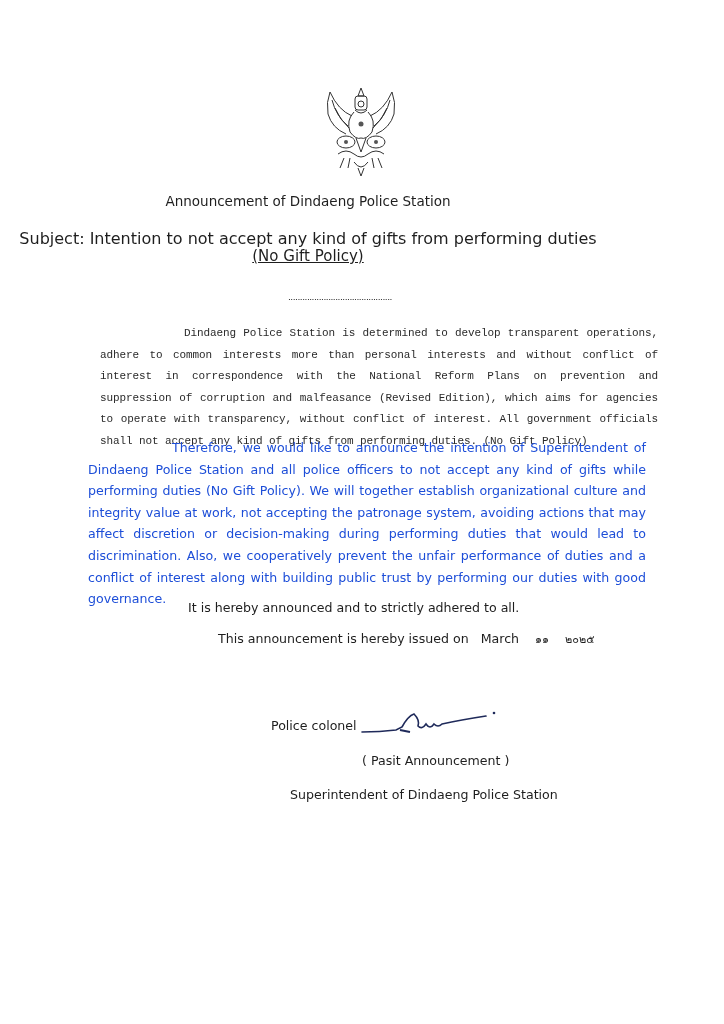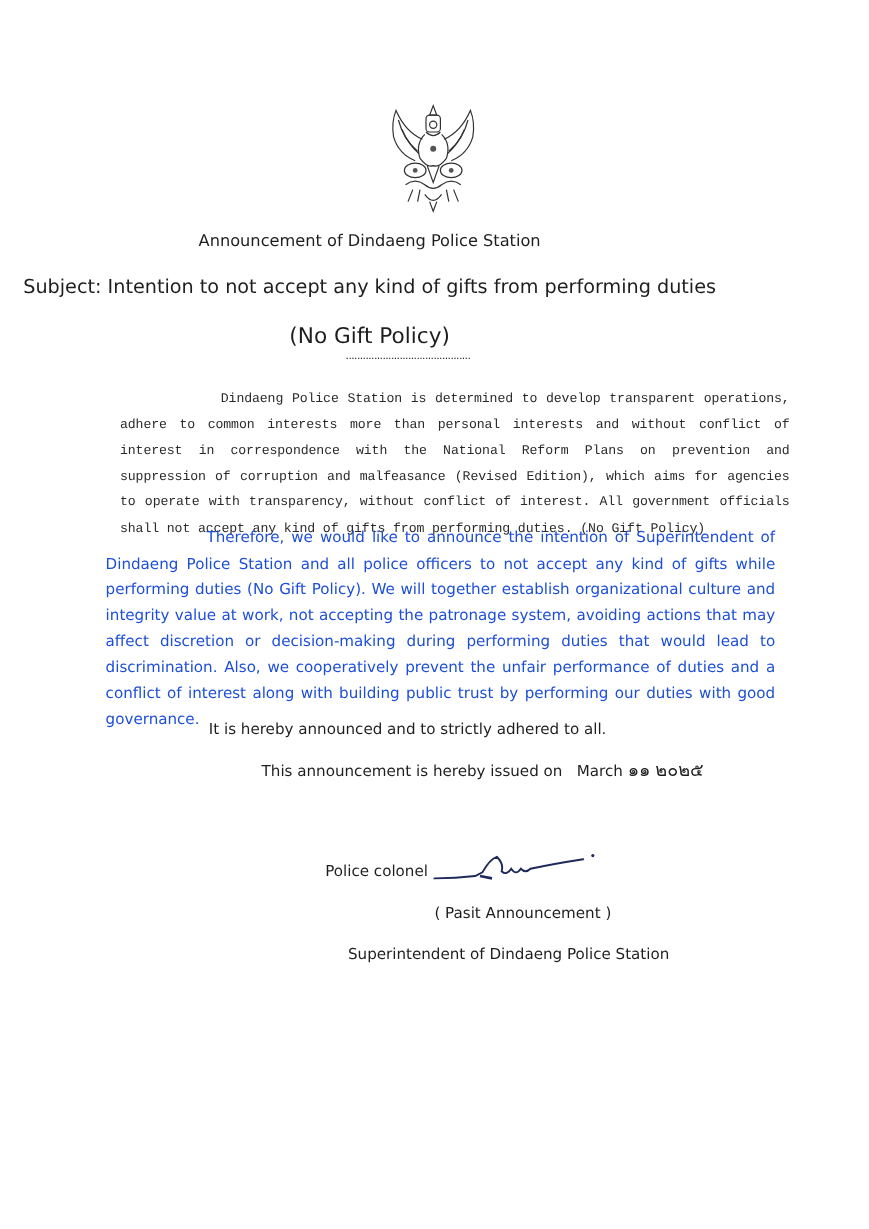--- a/index.html
+++ b/index.html
@@ -1,30 +1,30 @@
 <!DOCTYPE html>
 <html><head>
 <meta charset="utf-8">
 <style>
   html, body { margin:0; padding:0; background:#ffffff; }
   body { width:724px; height:1024px; position:relative; overflow:hidden; font-family:"DejaVu Sans", sans-serif; color:#1e1e1e; }
   .emblem { position:absolute; left:316px; top:80px; width:90px; height:100px; }
   .center-line { position:absolute; left:0; width:616px; text-align:center; }
   .title { top:193px; font-size:13.5px; }
   .subject { top:229px; font-size:16px; }
-  .subtitle { top:270px; font-size:18px; }
+  .subtitle { top:247px; font-size:15px;text-decoration:underline; }
   .dots { top:292px; left:288px; width:150px; text-align:left; font-size:9px; letter-spacing:-0.5px; color:#222; position:absolute; }
   .para1 { position:absolute; left:100px; top:323px; width:558px; font-size:11px; line-height:21.5px; text-align:justify; color:#2a2a2a; font-family:Liberation Mono, monospace; letter-spacing:-0.1px; }
   .para1 .indent { display:inline-block; width:84px; }
   .para2 { position:absolute; left:88px; top:437px; width:558px; font-size:12.6px; line-height:21.6px; text-align:justify; color:#1d4ed8; }
   .para2 .indent { display:inline-block; width:84px; }
-  .line-hereby { position:absolute; left:174px; top:600px; font-size:12.6px; }
+  .line-hereby { position:absolute; left:188px; top:600px; font-size:12.6px; }
   .line-issued { position:absolute; left:218px; top:630px; font-size:12.6px; }
   .line-issued .date { margin-left:8px; }
-  .line-issued .thai { font-size:15px; }
+  .line-issued .thai { margin-left:12px; font-size:11px; }
   .sig-rank { position:absolute; left:271px; top:718px; font-size:12.6px; }
   .signature { position:absolute; left:360px; top:710px; width:140px; height:30px; }
   .sig-name { position:absolute; left:362px; top:753px; font-size:12.6px; }
   .sig-title { position:absolute; left:290px; top:787px; font-size:12.6px;text-align:right; }
 </style>
 </head>
 <body>
 
 <svg class="emblem" viewBox="0 0 90 100">
   <g fill="none" stroke="#333" stroke-width="1">

